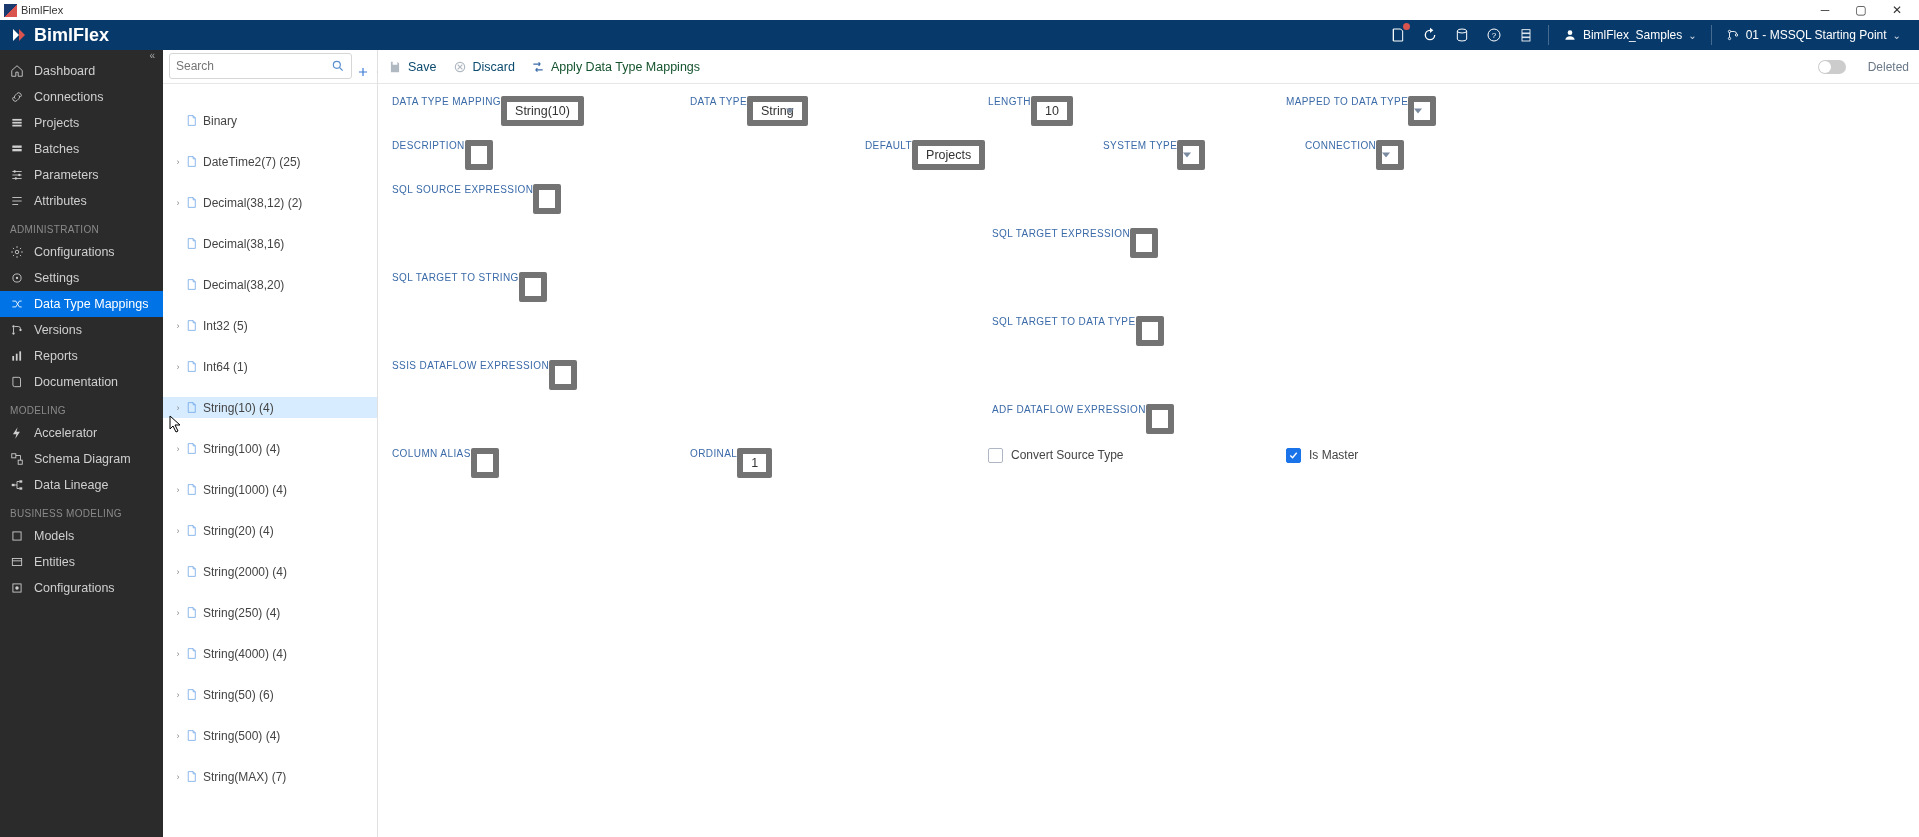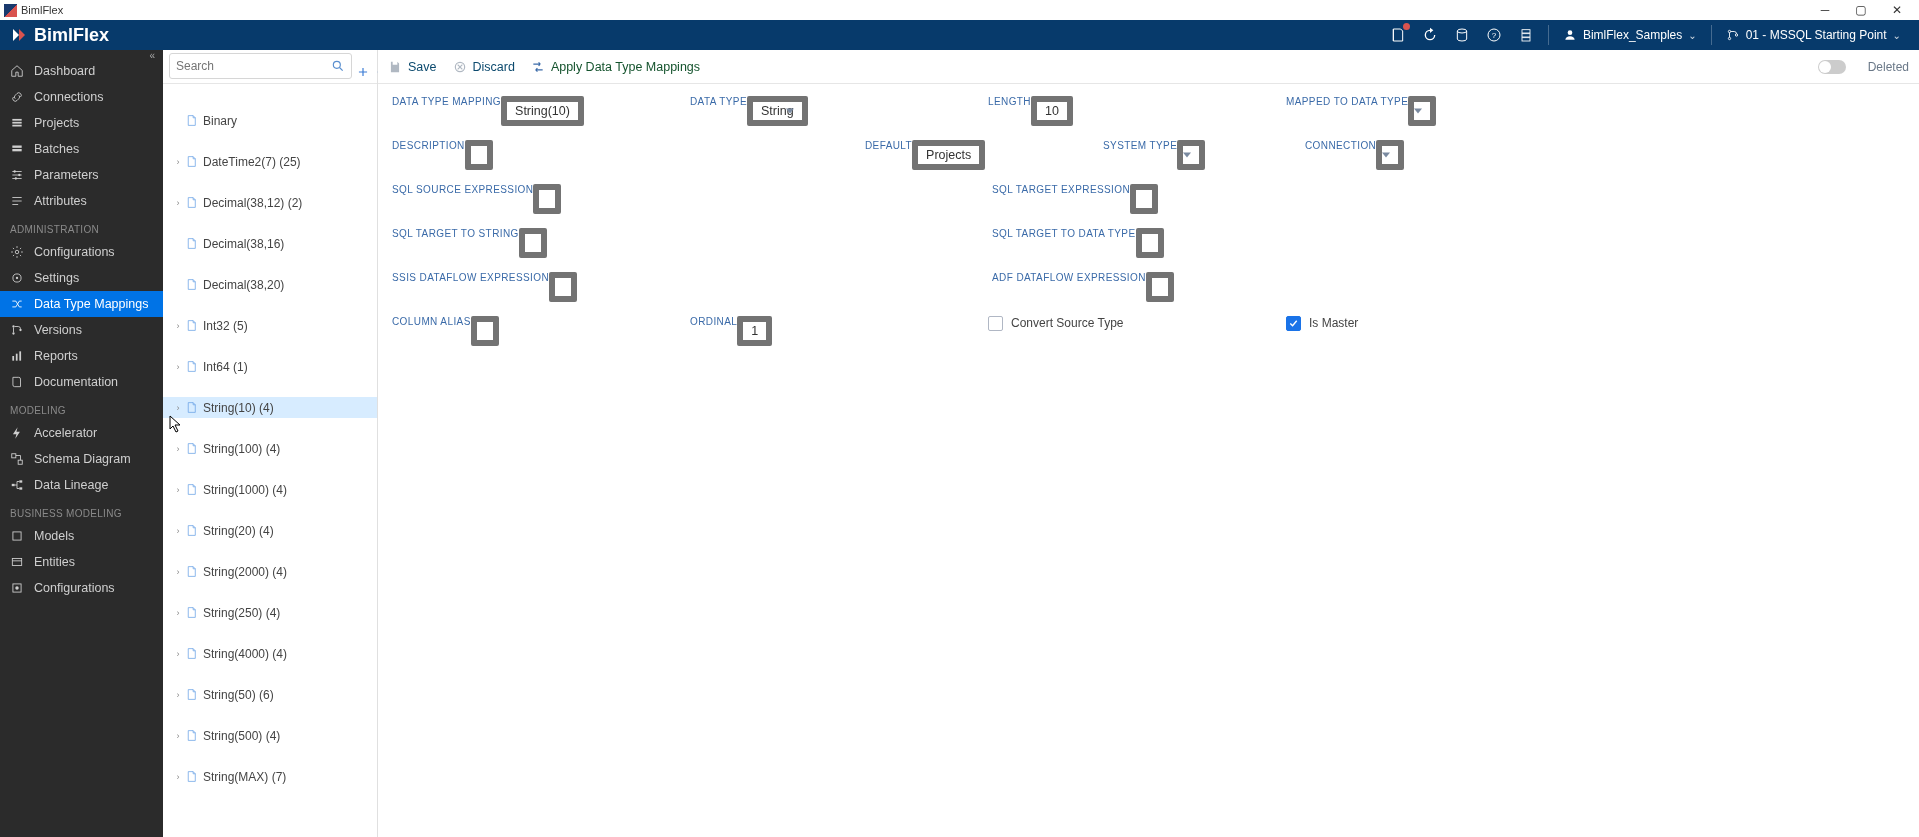--- a/index.html
+++ b/index.html
@@ -68,21 +68,21 @@
 .field .control { height:30px; border:6px solid #737373; border-radius:2px; padding: 0 8px; display:flex; align-items:center; font-size:12.5px; color:#333; background:#fff; position:relative; }
 .field .control.dd::after { content:''; position:absolute; right:8px; top:50%; transform:translateY(-50%); border-left:4px solid transparent; border-right:4px solid transparent; border-top:5px solid #7a8aa0; }
 .checkbox-field { display:flex; gap:8px; font-size:12px; color:#444; }
 .checkbox-field .cb { width:15px; height:15px; border:1px solid #b0b7c4; border-radius:2px; display:flex; align-items:center; justify-content:center; }
 .checkbox-field .cb.checked { background:#1a73e8; border-color:#1a73e8; }
 .checkbox-field .cb.checked svg { width:11px; height:11px; fill:#fff; }
 
 
 .w280 { width:280px; } .w283 { width:283px; }
 .w440 { width:455px; } .w220 { width:220px; } .w210 { width:184px; }
-.w578 { width:582px; } .w576 { width:486px; }
+.w578 { width:582px; } .w576 { width:486px;margin-top:44px; }
 </style>
 </head>
 <body>
 
 <div class="titlebar">
   <span class="logo-sm"></span>
   <span>BimlFlex</span>
   <span class="spacer"></span>
   <span class="win-btn">─</span>
   <span class="win-btn">▢</span>

